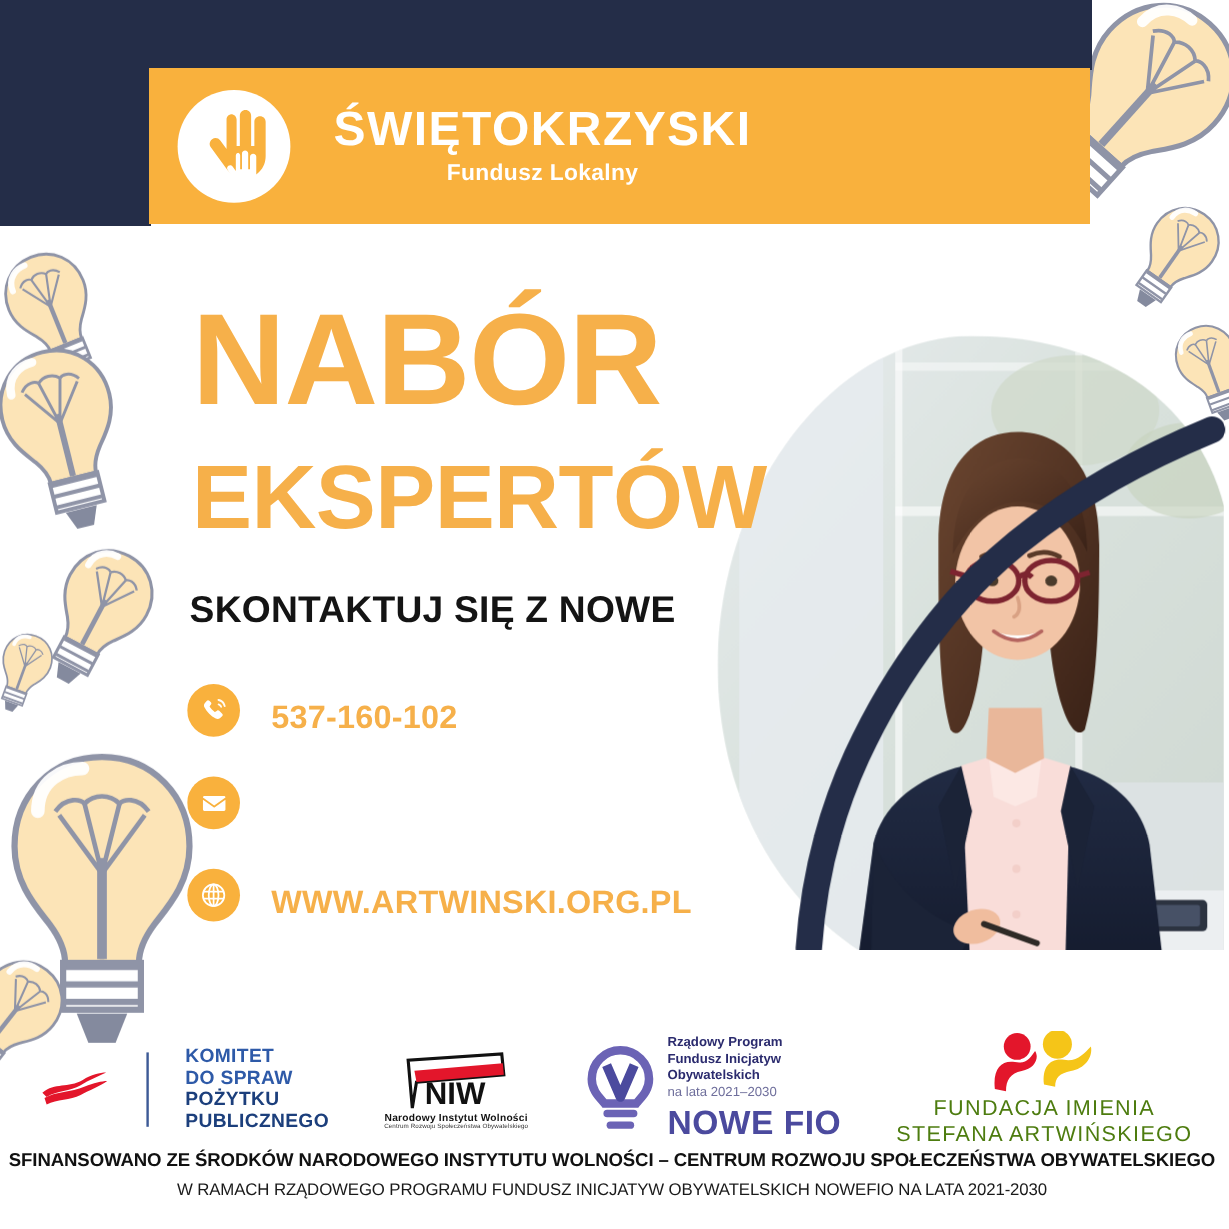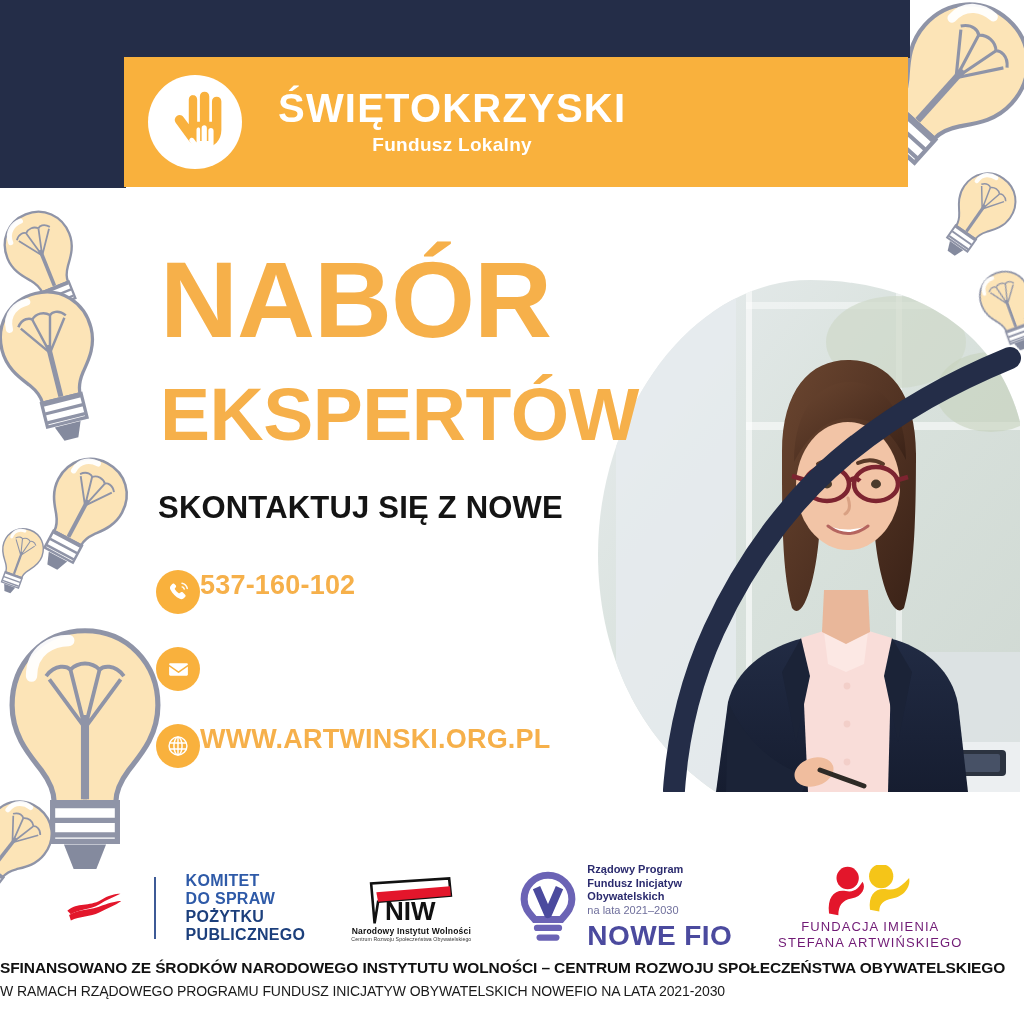--- a/index.html
+++ b/index.html
@@ -65,21 +65,21 @@
 
   
   .contact-heading {
     position:absolute; left:158px; top:490px; z-index:5;
     font-size:31px; font-weight:bold; color:#141414; letter-spacing:0.2px;
   }
   .contact-list {
     position:absolute; left:156px; top:570px; z-index:5;
     display:flex; flex-direction:column; gap:33px;
   }
-  .contact-row { display:flex; align-items:flex-start; }
+  .contact-row { display:flex; align-items:flex-end; gap:26px; }
   .c-icon {
     width:44px; height:44px; border-radius:50%;
     background:var(--orange); flex:0 0 auto;
     display:flex; align-items:center; justify-content:center;
   }
   .c-text {
     color:var(--orange-title); font-size:27px; font-weight:600;
     letter-spacing:0.2px; white-space:nowrap;
   }
 
@@ -109,26 +109,27 @@
   .fio-text { display:flex; flex-direction:column; line-height:1.22; }
   .fio-l1,.fio-l2,.fio-l3 { font-size:11px; font-weight:bold; color:#2b2b6e; }
   .fio-l4 { font-size:11px; color:#6f6f9c; margin-top:1px; }
   .fio-big {
     font-size:28px; font-weight:bold; color:#4b4a9e; letter-spacing:0.4px;
     margin-top:1px;
   }
 
   .fund-text {
     display:flex; flex-direction:column; align-items:center; line-height:1.2;
-    font-size:13px; color:#701a75; letter-spacing:1.1px;
+    font-size:18px; color:#4d7c0f; letter-spacing:1.1px;
   }
 
   
   .funding-note {
     position:absolute; left:0; top:958px; width:1020px; z-index:7;
+    text-align:center;
   }
   .fn-l1 {
     font-size:15.5px; font-weight:bold; color:#111; letter-spacing:-0.1px;
     line-height:1.35;
   }
   .fn-l2 {
     font-size:14px; color:#1a1a1a; letter-spacing:-0.1px; line-height:1.4;
     margin-top:3px;
   }
 </style>

